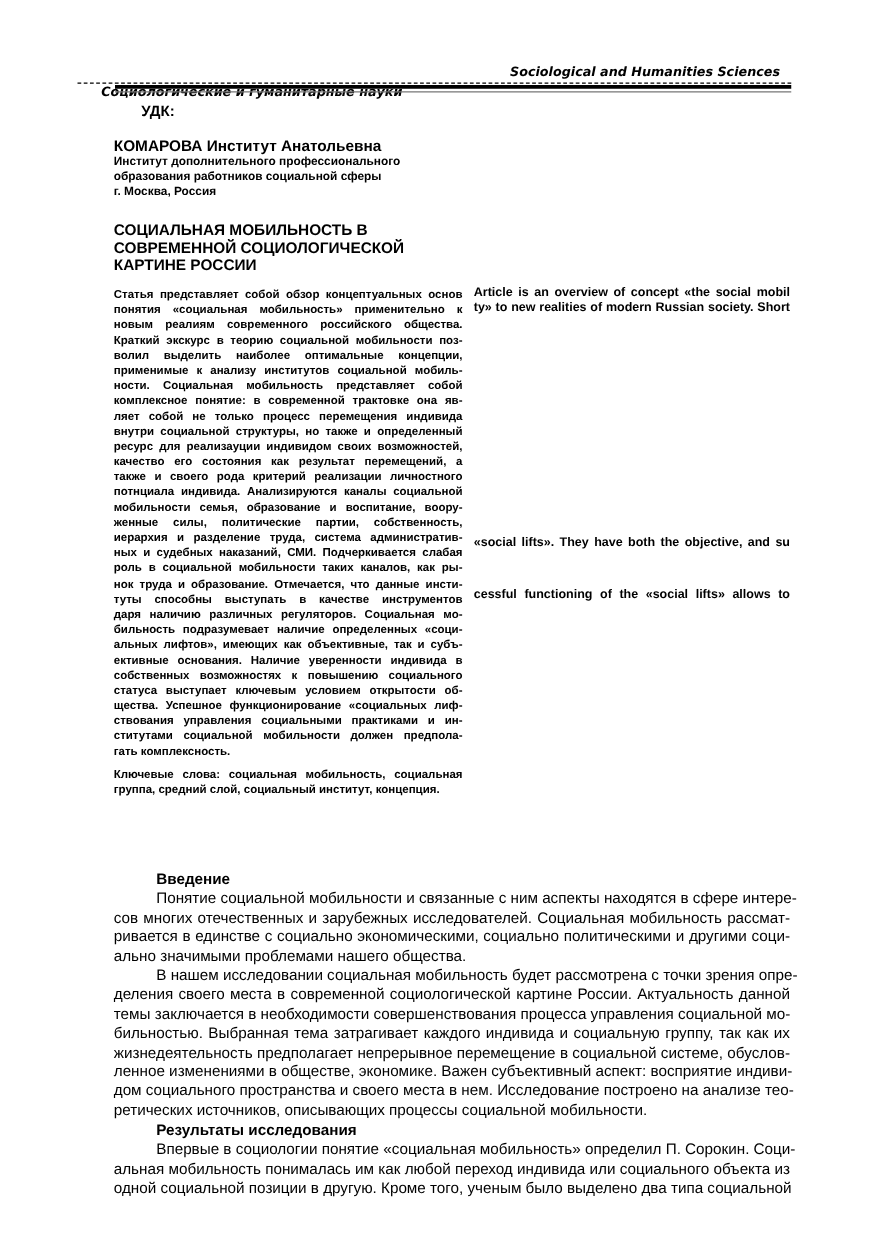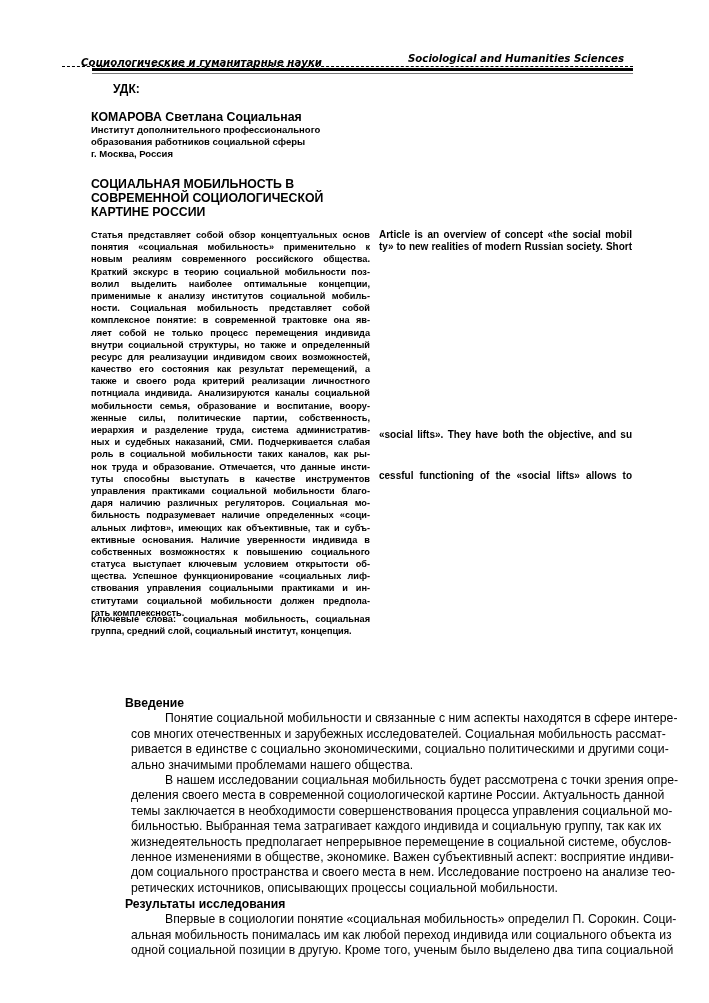--- a/index.html
+++ b/index.html
@@ -2,21 +2,21 @@
 <html><head>
   <meta charset="utf-8">
   <style>
     html, body { margin: 0; padding: 0; background: #ffffff; }
     body { width: 709px; height: 1003px; position: relative; overflow: hidden; color: #000; }
     .abs { position: absolute; }
 
     .running-head { left: 62px; top: 52px; width: 571px; height: 14px;
       font-family: "DejaVu Sans", sans-serif; font-size: 10.2px; font-weight: bold; font-style: italic;
       border-bottom: 1px dashed #000; line-height: 14px; }
-    .running-head .left { position: absolute; left: 19px; top: 4px; text-align: right; }
+    .running-head .left { position: absolute; left: 19px; top: 16px; text-align: right; }
     .running-head .right { position: absolute; right: 9px; top: 0; }
     .rule-thick { left: 92px; top: 68px; width: 541px; height: 3px; background: #000; }
     .rule-thin { left: 92px; top: 73px; width: 541px; height: 1px; background: #777; }
 
     .udk { left: 91px; top: 82px; font-family: "Liberation Sans", sans-serif; font-size: 12px; font-weight: bold; margin-left: 22px; }
     .author { left: 91px; top: 110px; font-family: "Liberation Sans", sans-serif; font-size: 12.3px; font-weight: bold; }
     .affil { left: 91px; top: 124px; font-family: "Liberation Sans", sans-serif; font-size: 9.5px; font-weight: bold; line-height: 12px; }
     .title { left: 91px; top: 177px; font-family: "Liberation Sans", sans-serif; font-size: 12.3px; font-weight: bold; line-height: 14px; width: 280px; }
 
     .abstract-ru { left: 91px; top: 229px; width: 279px;
@@ -28,38 +28,38 @@
     .abstract-en { left: 379px; width: 253px;
       font-family: "Liberation Sans", sans-serif; font-size: 10px; font-weight: bold; line-height: 12.2px; }
     .abstract-en div { text-align: justify; text-align-last: justify; white-space: nowrap; height: 12.2px; }
 
     .keywords { left: 91px; top: 613px; width: 279px;
       font-family: "Liberation Sans", sans-serif; font-size: 9.2px; font-weight: bold; line-height: 12.2px; }
     .keywords div { white-space: nowrap; text-align-last: justify; }
     .keywords div.last { text-align-last: left; text-align: center; }
 
     .body-text { left: 91px; width: 541px; font-family: "Liberation Sans", sans-serif; font-size: 12.2px; line-height: 15.4px; }
-    .body-text .line { white-space: nowrap; text-align: justify; text-align-last: justify; height: 15.4px; margin-left: 40px; }
+    .body-text .line { white-space: nowrap; text-align: justify; text-align-last: justify; height: 15.4px; }
     .body-text .line.last { text-align-last: left; }
     .body-text .indent { padding-left: 34px; }
     .body-text .heading { font-weight: bold; padding-left: 34px; height: 15.4px; margin-top: 48px; }
   </style>
 </head>
 <body>
 
 <div class="abs running-head">
   <span class="left">Социологические и гуманитарные науки</span>
   <span class="right">Sociological and Humanities Sciences</span>
 </div>
 <div class="abs rule-thick"></div>
 <div class="abs rule-thin"></div>
 
 <div class="abs udk">УДК:</div>
 
-<div class="abs author">КОМАРОВА Светлана Социальная</div>
+<div class="abs author">КОМАРОВА Институт Анатольевна</div>
 <div class="abs affil">
   <div>Институт дополнительного профессионального</div>
   <div>образования работников социальной сферы</div>
   <div>г. Москва, Россия</div>
 </div>
 
 <div class="abs title">
   <div>СОЦИАЛЬНАЯ МОБИЛЬНОСТЬ В</div>
   <div>СОВРЕМЕННОЙ СОЦИОЛОГИЧЕСКОЙ</div>
   <div>КАРТИНЕ РОССИИ</div>
@@ -80,21 +80,20 @@
     <div class="">качество его состояния как результат перемещений, а</div>
     <div class="">также и своего рода критерий реализации личностного</div>
     <div class="">потнциала индивида. Анализируются каналы социальной</div>
     <div class="">мобильности  семья, образование и воспитание, воору-</div>
     <div class="">женные силы, политические партии, собственность,</div>
     <div class="">иерархия и разделение труда, система административ-</div>
     <div class="">ных и судебных наказаний, СМИ. Подчеркивается слабая</div>
     <div class="">роль в социальной мобильности таких каналов, как ры-</div>
     <div class="">нок труда и образование. Отмечается, что данные инсти-</div>
     <div class="">туты способны выступать в качестве инструментов</div>
-    <div class="">управления практиками социальной мобильности благо-</div>
     <div class="">даря наличию различных регуляторов. Социальная мо-</div>
     <div class="">бильность подразумевает наличие определенных «соци-</div>
     <div class="">альных лифтов», имеющих как объективные, так и субъ-</div>
     <div class="">ективные основания. Наличие уверенности индивида в</div>
     <div class="">собственных возможностях к повышению социального</div>
     <div class="">статуса выступает ключевым условием открытости об-</div>
     <div class="">щества. Успешное функционирование «социальных лиф-</div>
     <div class="">ствования управления социальными практиками и ин-</div>
     <div class="">ститутами социальной мобильности должен предпола-</div>
     <div class=" last">гать комплексность.</div>

